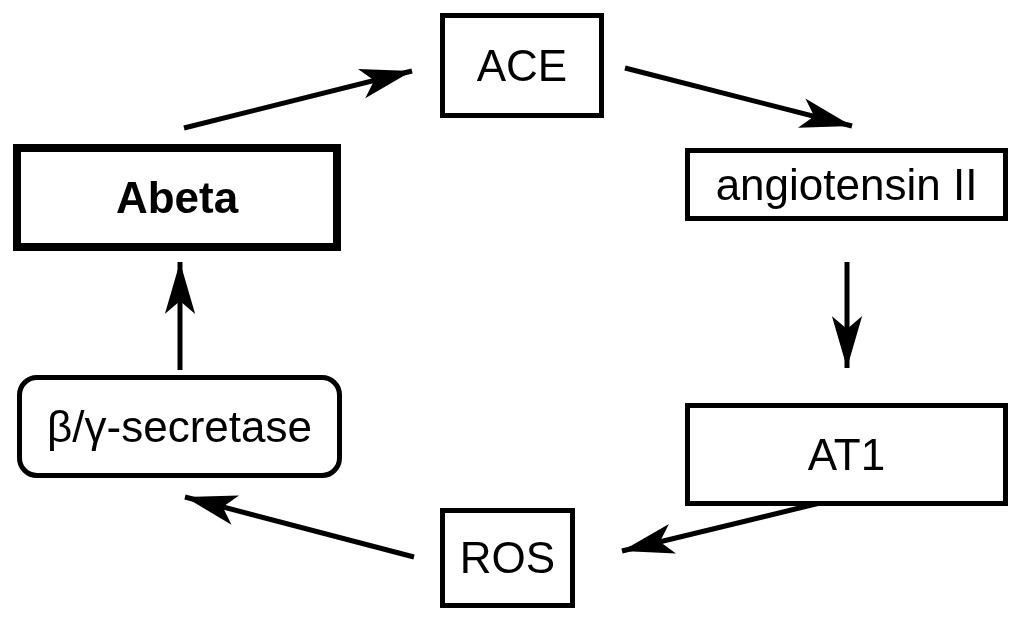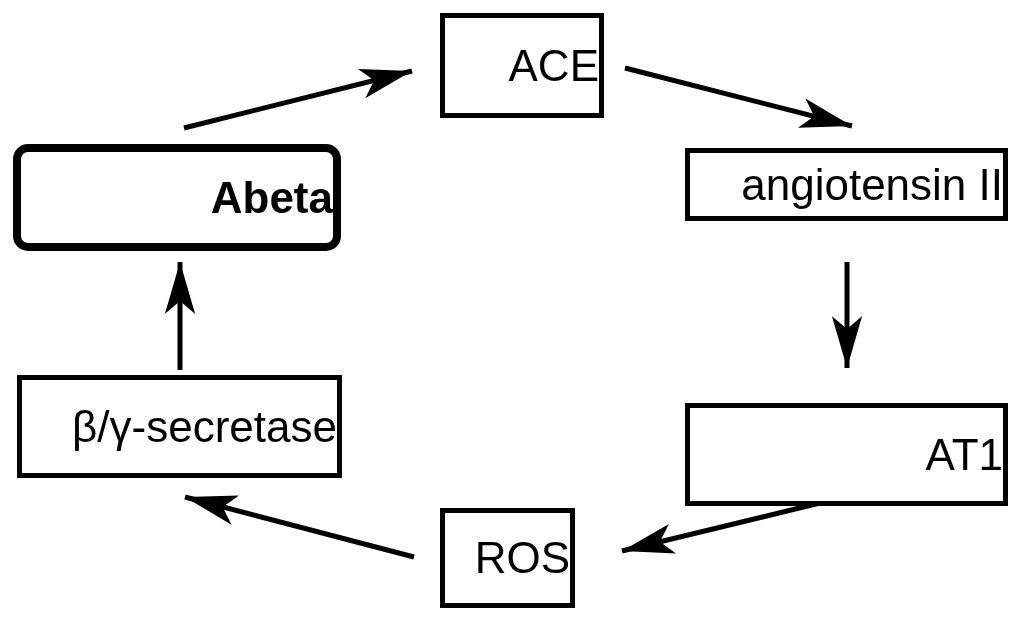--- a/index.html
+++ b/index.html
@@ -23,34 +23,34 @@
     height: 625px;
   }
   .node {
     position: absolute;
     box-sizing: border-box;
     border: 5px solid #000000;
     background: #ffffff;
     color: #000000;
     display: flex;
     align-items: center;
-    justify-content: flex-end;
+    justify-content: center;
     font-size: 44px;
     line-height: 1;
     white-space: nowrap;
   }
   .node.emph {
     border-width: 8px;
     font-weight: bold;
   }
   .node-ace        { left: 440px; top:  13px; width: 164px; height: 105px; }
-  .node-abeta      { left:  13px; top: 144px; width: 328px; height: 107px; border-radius: 15px; }
+  .node-abeta      { left:  13px; top: 144px; width: 328px; height: 107px; }
   .node-ang2       { left: 685px; top: 148px; width: 323px; height: 73px; }
   .node-at1        { left: 685px; top: 375px; width: 323px; height: 103px; margin-top: 28px; }
-  .node-secretase  { left:  17px; top: 375px; width: 325px; height: 103px; }
+  .node-secretase  { left:  17px; top: 375px; width: 325px; height: 103px; border-radius: 20px; }
   .node-ros        { left: 440px; top: 508px; width: 135px; height: 100px; }
 </style>
 </head>
 <body>
 
 <div class="canvas">
 
   <svg class="edges-layer" width="1024" height="625" viewBox="0 0 1024 625" xmlns="http://www.w3.org/2000/svg">
     <defs>
       <marker id="arrowhead" viewBox="0 0 12 7" refX="12" refY="3.5" markerUnits="userSpaceOnUse" markerWidth="52" markerHeight="31" orient="auto">

